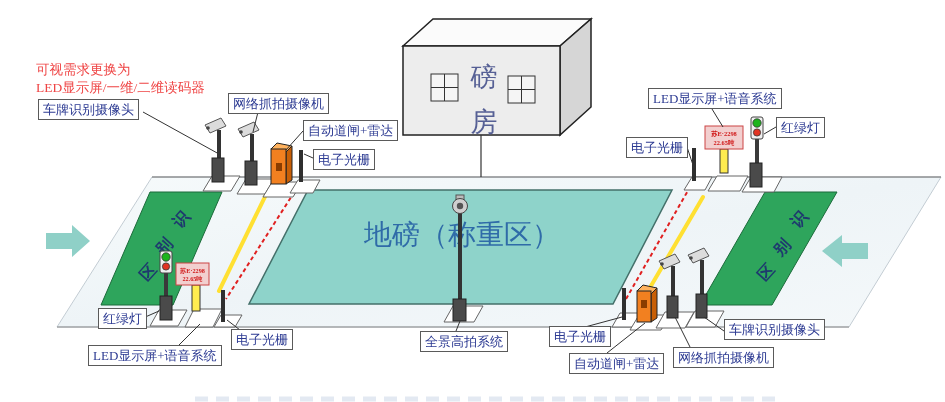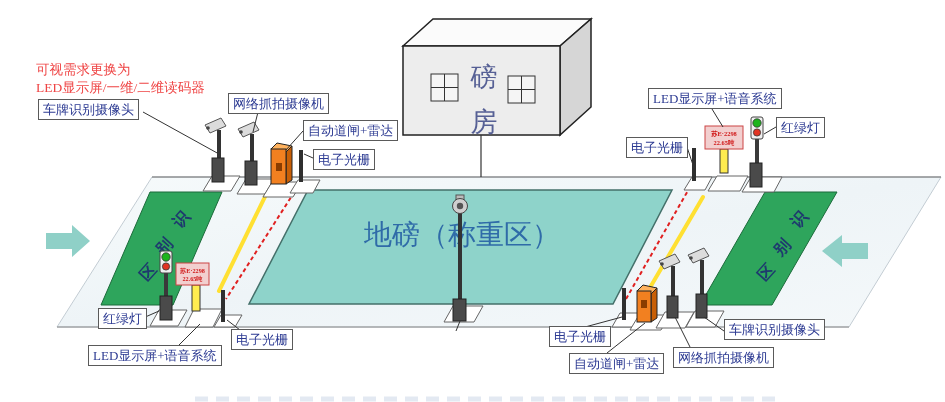--- a/index.html
+++ b/index.html
@@ -223,18 +223,19 @@
 <div class="lbl" style="left:38px;top:99px;">车牌识别摄像头</div>
 <div class="lbl" style="left:228px;top:93px;">网络抓拍摄像机</div>
 <div class="lbl" style="left:303px;top:120px;">自动道闸+雷达</div>
 <div class="lbl" style="left:313px;top:149px;">电子光栅</div>
 <div class="lbl" style="left:626px;top:137px;">电子光栅</div>
 <div class="lbl" style="left:648px;top:88px;">LED显示屏+语音系统</div>
 <div class="lbl" style="left:776px;top:117px;">红绿灯</div>
 <div class="lbl" style="left:98px;top:308px;">红绿灯</div>
 <div class="lbl" style="left:88px;top:345px;">LED显示屏+语音系统</div>
 <div class="lbl" style="left:231px;top:329px;">电子光栅</div>
+<div class="lbl" style="left:420px;top:331px;">全景高拍系统</div>
 <div class="lbl" style="left:549px;top:326px;">电子光栅</div>
 <div class="lbl" style="left:569px;top:353px;">自动道闸+雷达</div>
 <div class="lbl" style="left:673px;top:347px;">网络抓拍摄像机</div>
 <div class="lbl" style="left:724px;top:319px;">车牌识别摄像头</div>
 
 </div>
 
 </body></html>

